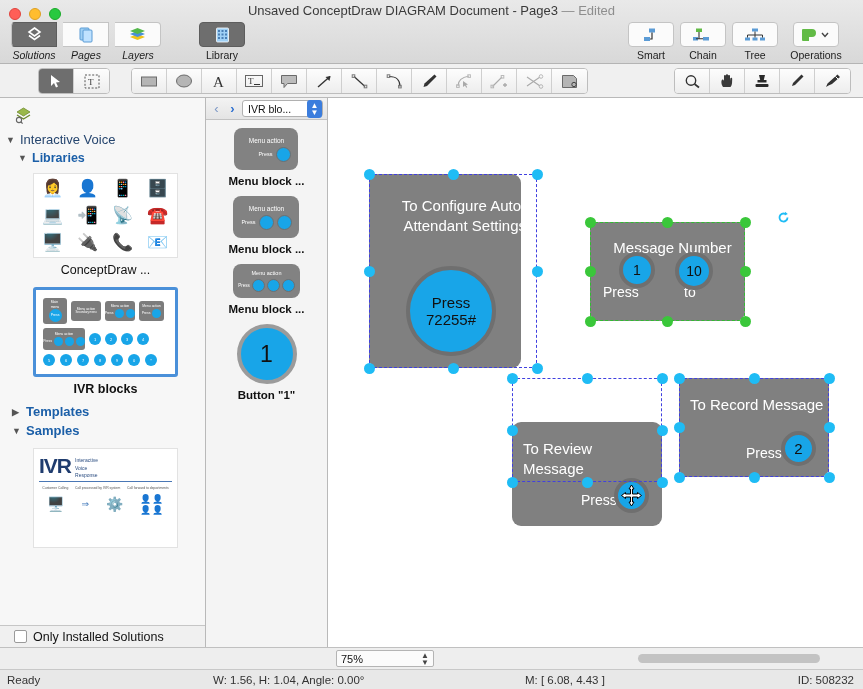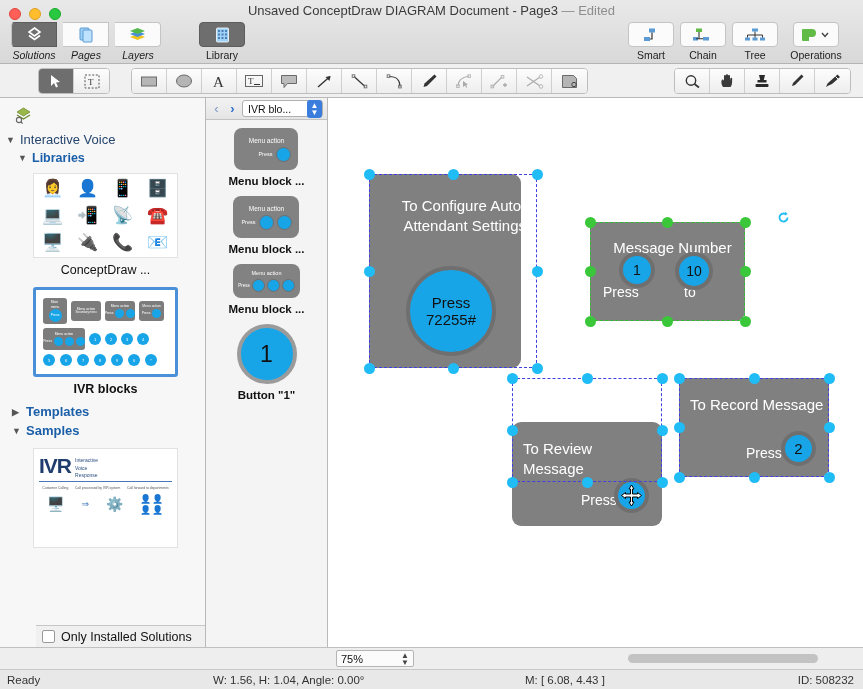--- a/index.html
+++ b/index.html
@@ -111,23 +111,22 @@
   .ivrmini { width: 100%; height: 100%; display:flex; flex-direction:column; justify-content:space-around; padding:4px 5px; }
   .ivr-row { display: flex; align-items: center; gap: 4px; }
   .ivr-box { background: #7c7c7c; border-radius: 3px; height: 20px; display:flex; flex-direction:column; align-items:center; justify-content:center; }
   .ivr-lbl { font-size: 3.4px; color: #fff; line-height: 1.2; }
   .ivr-dot { width: 9px; height: 9px; border-radius: 50%; background: #18a5e8; display:flex;align-items:center;justify-content:center;font-size:4px;color:#fff; }
 
   .samp-thumb { width: 145px; height: 100px; background: #fff; border: 1px solid #e2e2e2; padding:5px; overflow:hidden; }
 
   .onlyrow {
     border-top: 1px solid #c6c6c6; background: #f0f0f0;
-    height: 22px; display: flex; align-items: center; gap: 6px; padding-left: 6px;
+    height: 22px; display: flex; align-items: center; gap: 6px; padding-left: 14px;
     flex: 0 0 22px;
-    margin-left: 36px;
   }
   .cbx { width: 13px; height: 13px; border: 1px solid #9a9a9a; background: #fff; border-radius: 2px; }
   .onlyrow .olbl { font-size: 12.5px; color: #111; }
 
   
   .libcol { width: 122px; background: #f4f4f4; border-right: 1px solid #b9b9b9; display: flex; flex-direction: column; }
   .libhead { height: 22px; background: linear-gradient(to bottom,#f3f3f3,#e4e4e4); border-bottom: 1px solid #c2c2c2;
              display: flex; align-items: center; gap: 3px; padding: 0 4px; flex: 0 0 22px; }
   .navarrow { font-size: 13px; color: #7c97c6; width: 13px; text-align: center; }
   .navarrow.on { color: #2d6fd0; font-weight: bold; }
@@ -173,21 +172,21 @@
   .handle { position: absolute; width: 11px; height: 11px; border-radius: 50%; background: #1fbcf5; }
   .handle.green { background: #3ac73a; }
   .rot { position: absolute; font-size: 13px; color: #1fbcf5; }
 
   
   .zoombar {
     height: 22px; background: #eeeeee; border-top: 1px solid #c0c0c0;
     display: flex; align-items: center; flex: 0 0 22px;
   }
   .zoomsel {
-    width: 78px; height: 17px; margin-left: 6px; background: #fbfbfb; border: 1px solid #b4b4b4;
+    width: 98px; height: 17px; margin-left: 6px; background: #fbfbfb; border: 1px solid #b4b4b4;
     border-radius: 2px; display: flex; align-items: center; justify-content: space-between;
     padding: 0 4px; font-size: 11px; color: #111;
   }
   .hscroll { flex: 1; height: 10px; margin: 0 10px 0 6px; position: relative; }
   .hthumb { position: absolute; left: 48%; width: 44%; height: 9px; background: #c3c3c3; border-radius: 5px; }
   .statusbar {
     height: 20px; background: #e8e8e8; border-top: 1px solid #c8c8c8;
     display: flex; align-items: center; font-size: 11.5px; color: #333; flex: 0 0 20px;
     position: relative;
   }

